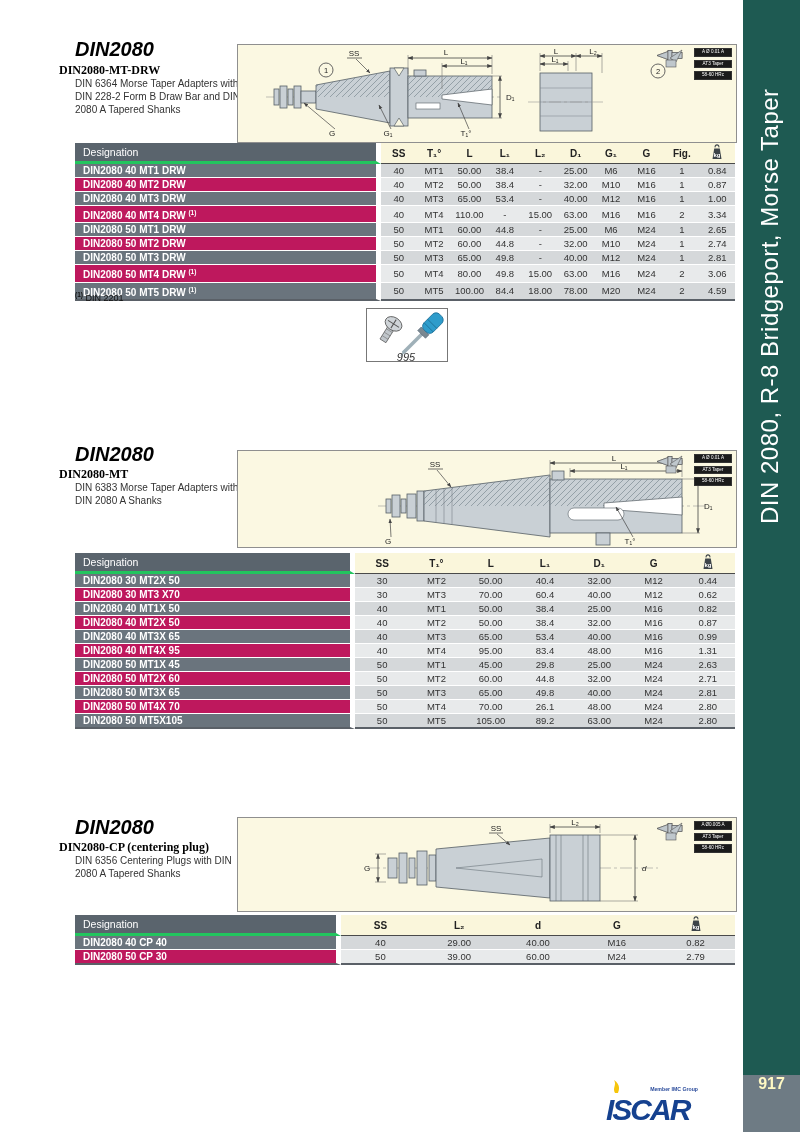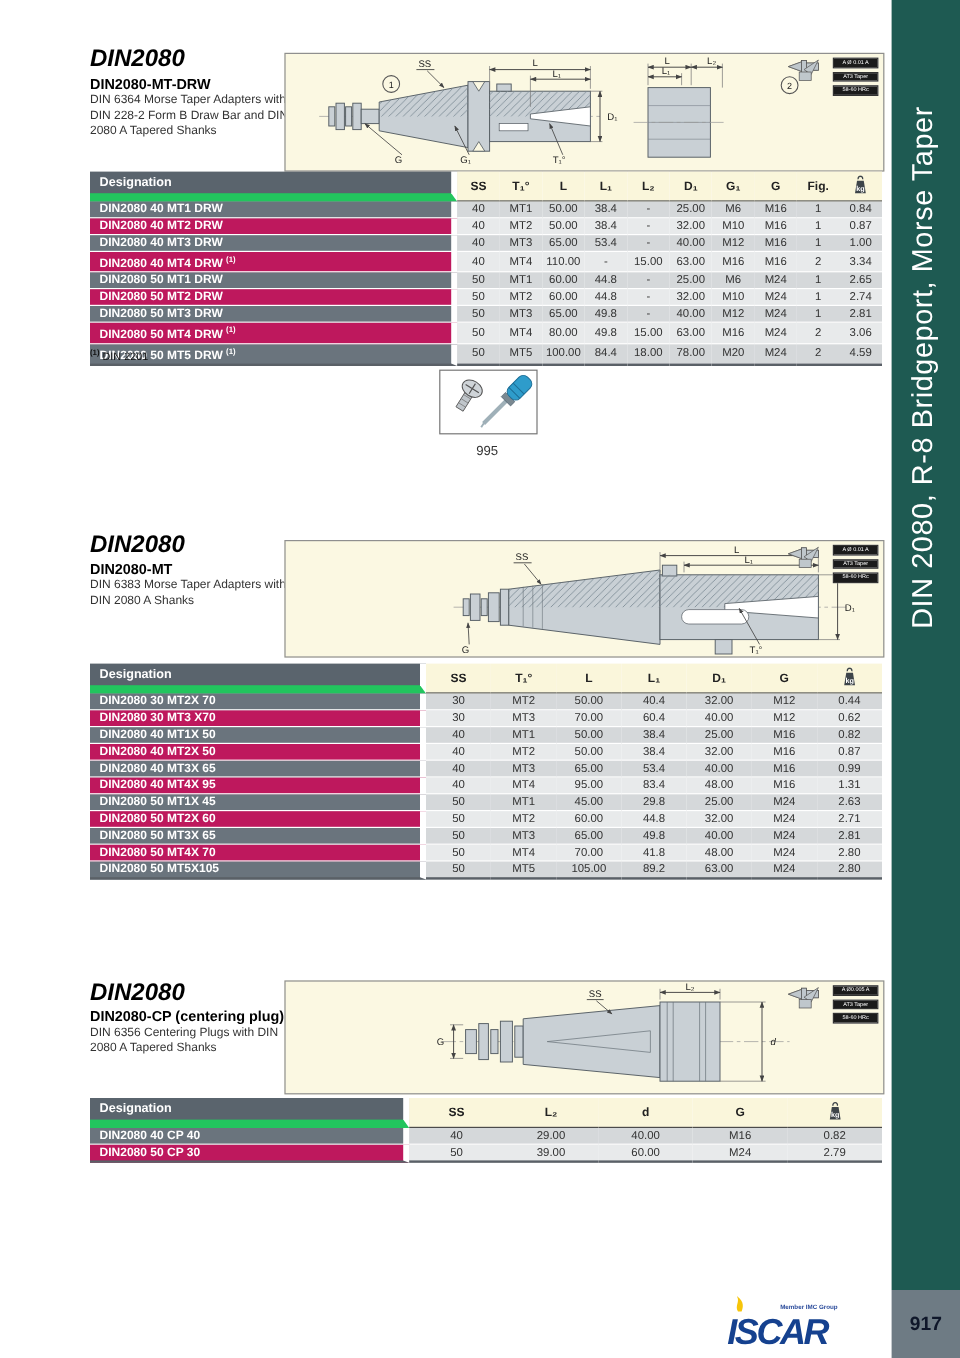--- a/index.html
+++ b/index.html
@@ -3,67 +3,67 @@
 <meta charset="utf-8">
 <style>
   html,body{margin:0;padding:0;background:#fff;}
   .page{position:relative;width:800px;height:1132px;background:#fff;overflow:hidden;
         font-family:"Liberation Sans",sans-serif;color:#222;}
   
   .sidebar{position:absolute;left:743px;top:0;width:57px;height:1075px;background:#1E5A52;}
   .sidebar-title{position:absolute;left:756px;top:524px;transform:rotate(-90deg);
         transform-origin:0 0;white-space:nowrap;color:#fff;font-size:24px;letter-spacing:.5px;}
   .pagebox{position:absolute;left:743px;top:1075px;width:57px;height:57px;background:#6E7B84;
-        display:flex;align-items:center;justify-content:center;color:#0f172a;
+        display:flex;justify-content:center;color:#fef9c3;
         font-size:16px;font-weight:bold;}
   
   .sec-heading{position:absolute;left:75px;font-size:20px;font-weight:bold;font-style:italic;color:#000;}
-  .sec-sub{position:absolute;left:75px;font-size:12px;font-weight:bold;color:#000;}
+  .sec-sub{position:absolute;left:59px;font-size:12px;font-weight:bold;color:#000;font-family:Liberation Serif, serif;}
   .sec-desc{position:absolute;left:75px;width:170px;font-size:10px;line-height:13px;color:#333;}
   .s1h{top:38px}.s1s{top:63px}.s1d{top:77px}
   .s2h{top:443px}.s2s{top:467px}.s2d{top:481px}
   .s3h{top:816px}.s3s{top:840px}.s3d{top:854px}
   
   .drawbox{position:absolute;left:237px;width:498px;background:#FBF8E2;border:1px solid #8F8F8F;}
   .db1{top:44px;height:97px}.db2{top:450px;height:96px}.db3{top:817px;height:93px}
   .drawbox svg{position:absolute;left:0;top:0;}
   .badges{position:absolute;top:3px;right:4px;width:78px;display:flex;flex-wrap:wrap;
         gap:3px;justify-content:flex-end;}
   .badge{width:36px;background:#fff;border:1px solid #333;}
   .badge-label{background:#1b1b1b;color:#fff;font-size:4.6px;line-height:6.5px;
         text-align:center;white-space:nowrap;overflow:hidden;}
   .badge-glyph{display:block;margin:0 auto;}
   .badge.tall .badge-glyph{height:22px;}
   
   table.cat{position:absolute;left:75px;width:660px;border-collapse:separate;
         border-spacing:0;table-layout:fixed;}
   table.cat th,table.cat td{padding:0;}
-  .desig-h{background:#5A646D;color:#fff;font-size:10.5px;font-weight:bold;text-align:left;
+  .desig-h{background:#5A646D;color:#fff;font-size:10.5px;font-weight:normal;text-align:left;
         padding-left:8px !important;height:18px;border-right:5px solid #fff;
-        border-bottom:7px solid #22c55e;}
+        border-bottom:3px solid #22c55e;}
   .t1 .desig-h{width:293px}.t2 .desig-h{width:267px}.t3 .desig-h{width:253px}
   .colh{background:#FAF6DB;color:#222;font-size:10px;font-weight:bold;text-align:center;
         height:18px;border-bottom:1px solid #4a4a4a;vertical-align:middle;}
   th.desig{background:#6A747D;color:#fff;font-size:10px;font-weight:bold;text-align:left;
         padding-left:8px !important;height:13px;line-height:13px;border-right:5px solid #fff;
         border-bottom:1px solid #fff;white-space:nowrap;margin-top:20px;}
   tr.even th.desig{background:#be185d;}
   table.cat td{background:#D5D8DA;font-size:9.5px;color:#333;text-align:center;height:13px;
         line-height:13px;border-bottom:1px solid #fff;}
   tr.even td{background:#E8EAEB;}
   table.cat tbody tr:last-child td,table.cat tbody tr:last-child th{border-bottom:2px solid #5a6067;}
   th.desig sup{font-size:6.5px;}
   .t1{top:143px}.t2{top:553px}.t3{top:915px}
   
   .footnote{position:absolute;left:75px;top:291px;font-size:9px;color:#111;}
   .footnote sup{font-size:6.5px;font-weight:bold;}
   .accessory{position:absolute;left:366px;top:308px;width:80px;height:52px;background:#fff;
         border:1px solid #777;}
-  .accessory-ref{position:absolute;left:366px;top:370px;width:80px;text-align:center;
-        font-size:11px;color:#333;}
+  .accessory-ref{position:absolute;left:366px;top:351px;width:80px;text-align:center;
+        font-size:11px;color:#333;font-style:italic;}
   .logo{position:absolute;left:598px;top:1080px;width:110px;height:48px;}
   svg text{font-family:"Liberation Sans",sans-serif;}
 </style>
 </head>
 <body>
 
 <div class="page">
 
   <aside class="sidebar"></aside>
   <div class="sidebar-title">DIN 2080, R-8 Bridgeport, Morse Taper</div>
@@ -445,21 +445,21 @@
           <th class="colh">G</th>
           <th class="colh"><svg width="14" height="16" viewBox="0 0 14 16">
               <path d="M5.2 3.4 a1.9 1.9 0 1 1 3.6 0" fill="none" stroke="#3d4449" stroke-width="1.1"></path>
               <path d="M2.5 15 L4.2 4.6 h5.6 L11.5 15 z" fill="#3d4449"></path>
               <text x="7" y="13" font-size="6" fill="#fff" text-anchor="middle" font-weight="bold">kg</text>
             </svg></th>
         </tr>
       </thead>
       <tbody>
         <tr class="odd">
-          <th class="desig">DIN2080 30 MT2X 70</th>
+          <th class="desig">DIN2080 30 MT2X 50</th>
           <td>30</td>
           <td>MT2</td>
           <td>50.00</td>
           <td>40.4</td>
           <td>32.00</td>
           <td>M12</td>
           <td>0.44</td>
         </tr>
         <tr class="even">
           <th class="desig">DIN2080 30 MT3 X70</th>
@@ -539,21 +539,21 @@
           <td>49.8</td>
           <td>40.00</td>
           <td>M24</td>
           <td>2.81</td>
         </tr>
         <tr class="even">
           <th class="desig">DIN2080 50 MT4X 70</th>
           <td>50</td>
           <td>MT4</td>
           <td>70.00</td>
-          <td>41.8</td>
+          <td>26.1</td>
           <td>48.00</td>
           <td>M24</td>
           <td>2.80</td>
         </tr>
         <tr class="odd">
           <th class="desig">DIN2080 50 MT5X105</th>
           <td>50</td>
           <td>MT5</td>
           <td>105.00</td>
           <td>89.2</td>

